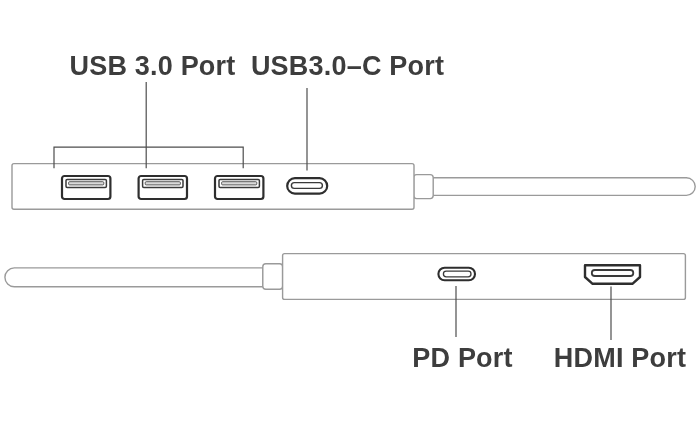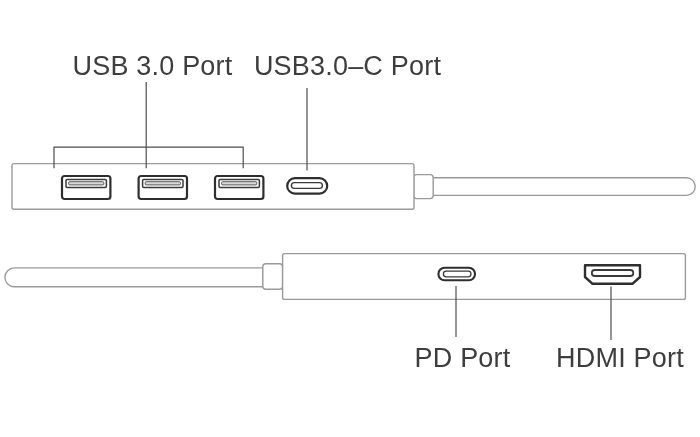--- a/index.html
+++ b/index.html
@@ -7,20 +7,21 @@
     padding: 0;
     background: #ffffff;
     font-family: "Liberation Sans", sans-serif;
   }
   .stage {
     position: relative;
     width: 700px;
     height: 437px;
     background: #ffffff;
     overflow: hidden;
+    font-weight: bold;
   }
   svg text {
     font-family: "Liberation Sans", "DejaVu Sans", sans-serif;
     font-size: 27px;
     fill: #3d3d3d;
     letter-spacing: 0.2px;
   }
   .body-outline  { fill: #ffffff; stroke: #9a9a9a; stroke-width: 1.4; }
   .port-stroke   { fill: #ffffff; stroke: #2e2e2e; }
   .port-inner    { fill: #ffffff; stroke: #3a3a3a; }

